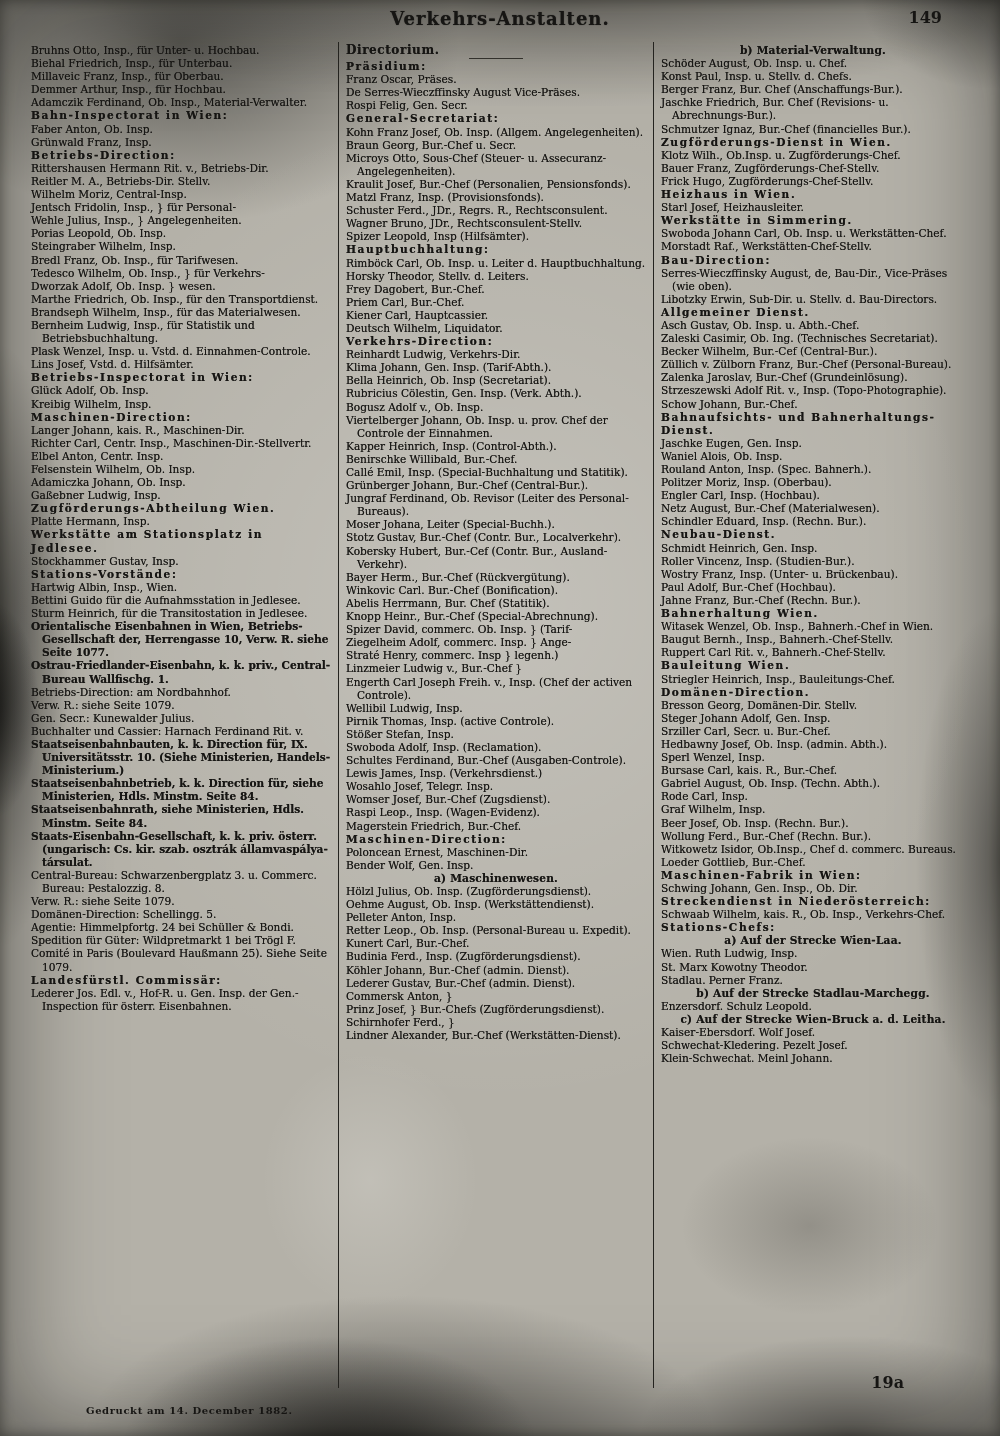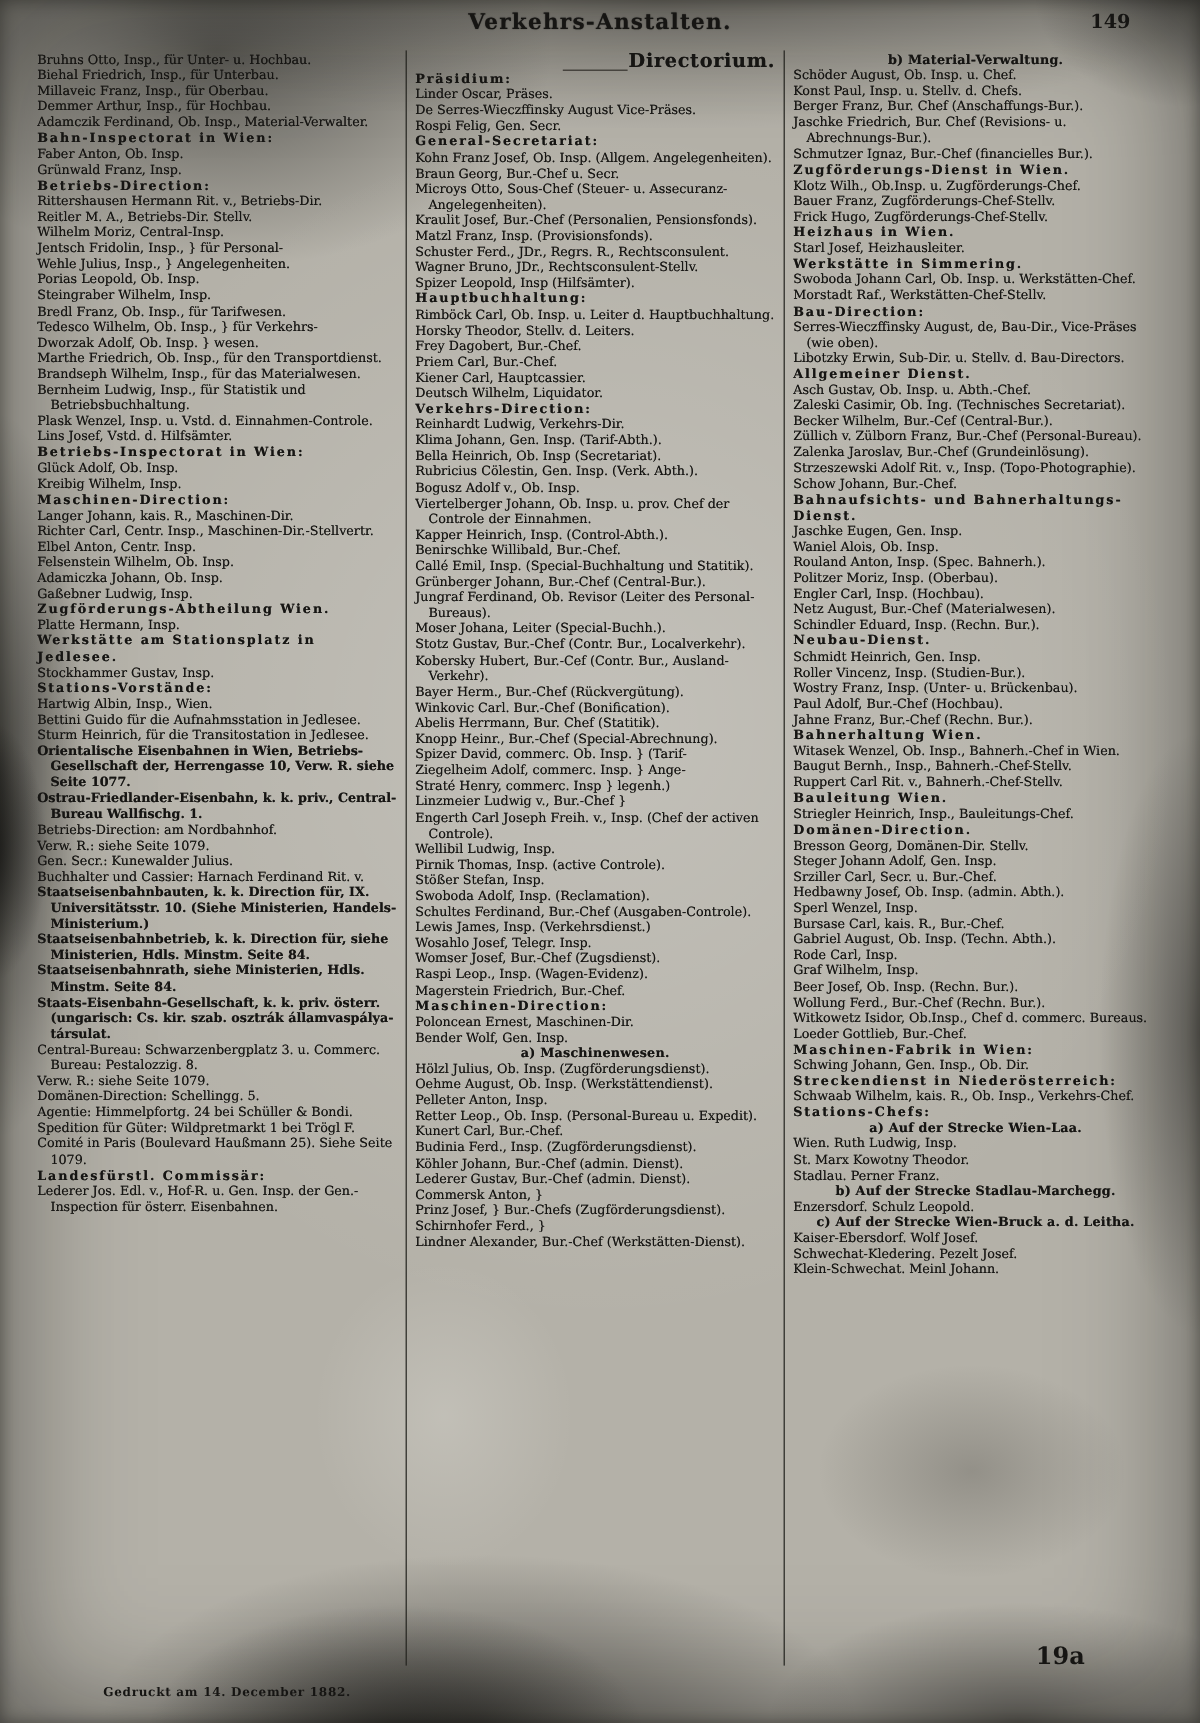--- a/index.html
+++ b/index.html
@@ -56,32 +56,32 @@
     font-size:10.6px; line-height:13.1px;
     text-shadow:0 0 0.5px rgba(10,10,8,0.65);
   }
   .col-1 { width:300px; }
   .col-2 { width:300px; border-left:1px solid #24231f; }
   .col-3 { flex:1; border-left:1px solid #24231f; }
 
   .line { text-indent:-11px; padding-left:11px; }
   .line.h  { text-align:left; font-weight:700; letter-spacing:1.6px; text-indent:0; padding-left:0; }
   .line.c  { text-align:center; font-weight:700; letter-spacing:0.2px; text-indent:0; padding-left:0; }
-  .line.hb { text-align:right; font-weight:700; font-size:16px; letter-spacing:0.6px; text-indent:0; padding-left:0; }
+  .line.hb { text-align:left; font-weight:700; font-size:12px; letter-spacing:0.6px; text-indent:0; padding-left:0; }
   .line.hb::after { content:""; display:block; width:54px; margin:1px auto 1px auto; border-bottom:1px solid #33312c; }
   .line.b  { font-weight:700; }
   .line.i  { }
 
   .footer-left {
     position:absolute; left:86px; bottom:20px;
     font-weight:700; font-size:10px; letter-spacing:0.6px;
   }
   .footer-right {
     position:absolute; right:96px; bottom:44px;
-    font-weight:700; font-size:20px;
+    font-weight:700; font-size:16px;
   }
 </style>
 </head>
 <body>
 
 <div class="page">
 
   <div class="stain s1"></div>
   <div class="stain s2"></div>
   <div class="stain s3"></div>
@@ -152,21 +152,21 @@
         <div class="line i">Domänen-Direction: Schellingg. 5.</div>
         <div class="line i">Agentie: Himmelpfortg. 24 bei Schüller &amp; Bondi.</div>
         <div class="line i">Spedition für Güter: Wildpretmarkt 1 bei Trögl F.</div>
         <div class="line i">Comité in Paris (Boulevard Haußmann 25). Siehe Seite 1079.</div>
         <div class="line h">Landesfürstl. Commissär:</div>
         <div class="line">Lederer Jos. Edl. v., Hof-R. u. Gen. Insp. der Gen.-Inspection für österr. Eisenbahnen.</div>
       </div>
     <div class="col col-2">
         <div class="line hb">Directorium.</div>
         <div class="line h">Präsidium:</div>
-        <div class="line">Linder Oscar, Präses.</div>
+        <div class="line">Franz Oscar, Präses.</div>
         <div class="line">De Serres-Wieczffinsky August Vice-Präses.</div>
         <div class="line">Rospi Felig, Gen. Secr.</div>
         <div class="line h">General-Secretariat:</div>
         <div class="line">Kohn Franz Josef, Ob. Insp. (Allgem. Angelegenheiten).</div>
         <div class="line">Braun Georg, Bur.-Chef u. Secr.</div>
         <div class="line">Microys Otto, Sous-Chef (Steuer- u. Assecuranz-Angelegenheiten).</div>
         <div class="line">Kraulit Josef, Bur.-Chef (Personalien, Pensionsfonds).</div>
         <div class="line">Matzl Franz, Insp. (Provisionsfonds).</div>
         <div class="line">Schuster Ferd., JDr., Regrs. R., Rechtsconsulent.</div>
         <div class="line">Wagner Bruno, JDr., Rechtsconsulent-Stellv.</div>

